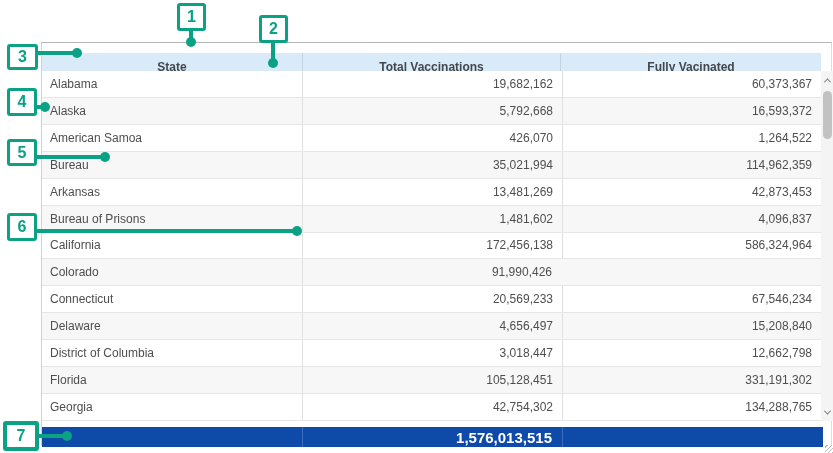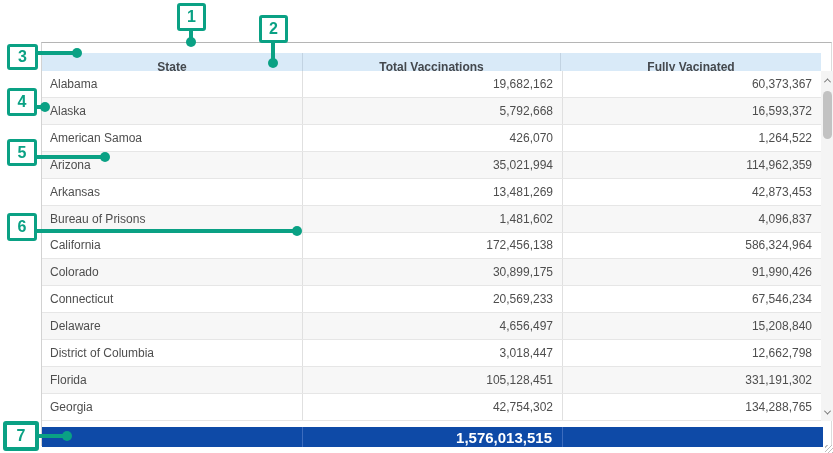--- a/index.html
+++ b/index.html
@@ -78,42 +78,41 @@
         <div class="cell state-cell col-state">Alaska</div>
         <div class="cell num-cell col-fully">5,792,668</div>
         <div class="cell num-cell col-total">16,593,372</div>
       </div>
       <div class="t-row">
         <div class="cell state-cell col-state">American Samoa</div>
         <div class="cell num-cell col-fully">426,070</div>
         <div class="cell num-cell col-total">1,264,522</div>
       </div>
       <div class="t-row">
-        <div class="cell state-cell col-state">Arizona</div>
+        <div class="cell state-cell col-state">Bureau</div>
         <div class="cell num-cell col-fully">35,021,994</div>
         <div class="cell num-cell col-total">114,962,359</div>
       </div>
       <div class="t-row">
         <div class="cell state-cell col-state">Arkansas</div>
         <div class="cell num-cell col-fully">13,481,269</div>
         <div class="cell num-cell col-total">42,873,453</div>
       </div>
       <div class="t-row">
         <div class="cell state-cell col-state">Bureau of Prisons</div>
         <div class="cell num-cell col-fully">1,481,602</div>
         <div class="cell num-cell col-total">4,096,837</div>
       </div>
       <div class="t-row">
         <div class="cell state-cell col-state">California</div>
         <div class="cell num-cell col-fully">172,456,138</div>
         <div class="cell num-cell col-total">586,324,964</div>
       </div>
       <div class="t-row">
         <div class="cell state-cell col-state">Colorado</div>
-        <div class="cell num-cell col-fully">30,899,175</div>
         <div class="cell num-cell col-total">91,990,426</div>
       </div>
       <div class="t-row">
         <div class="cell state-cell col-state">Connecticut</div>
         <div class="cell num-cell col-fully">20,569,233</div>
         <div class="cell num-cell col-total">67,546,234</div>
       </div>
       <div class="t-row">
         <div class="cell state-cell col-state">Delaware</div>
         <div class="cell num-cell col-fully">4,656,497</div>

